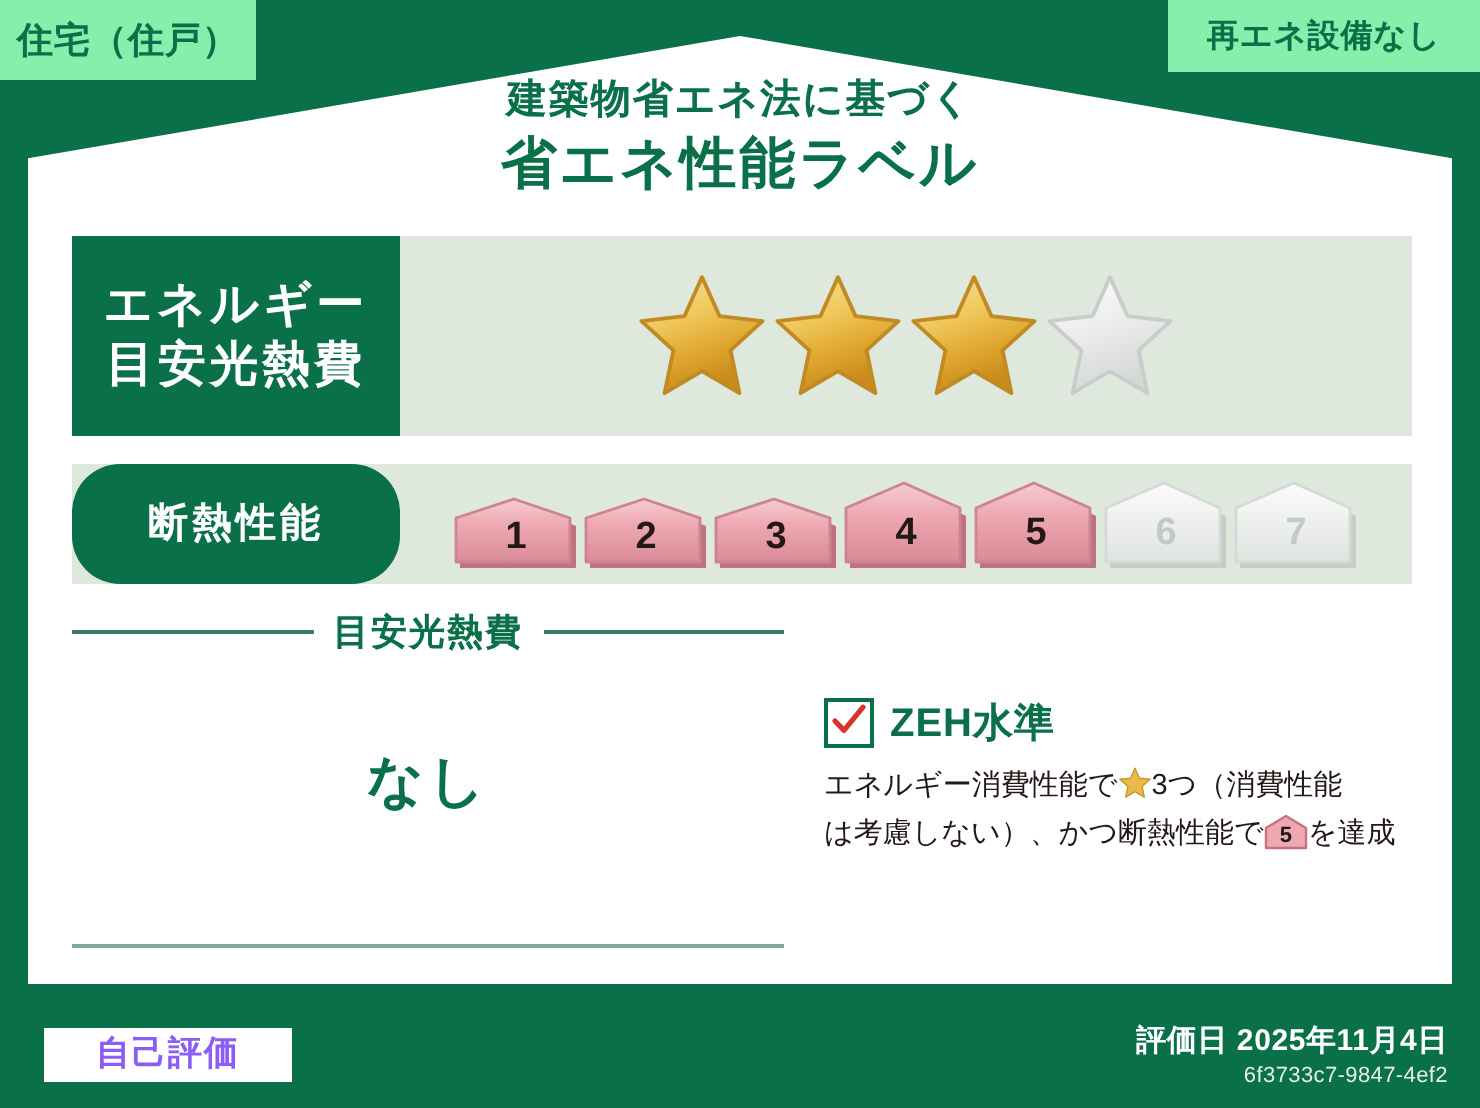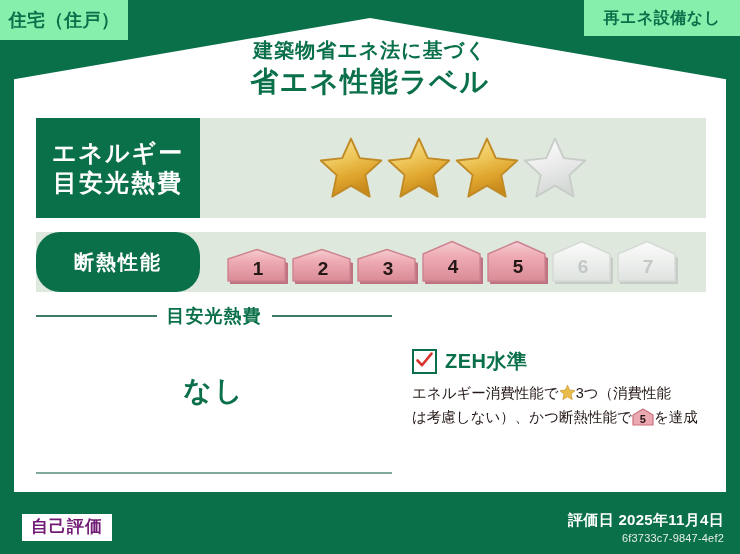--- a/index.html
+++ b/index.html
@@ -101,22 +101,22 @@
   .inline-house svg{display:block;}
   .inline-house .n{
     position:absolute;left:0;right:0;bottom:1px;text-align:center;
     font-size:11px;font-weight:bold;color:#231816;line-height:1;
   }
 
   
   #footer{position:absolute;left:0;right:0;bottom:0;height:60px;color:#ffffff;}
   #footer-left{position:absolute;left:22px;bottom:13px;display:flex;align-items:center;gap:8px;}
   #self-eval-badge{
-    background:#ffffff;color:#701a75;font-weight:bold;font-size:17px;
-    padding:2px 9px;letter-spacing:1px;line-height:1.35;
+    background:#ffffff;color:#8b5cf6;font-weight:bold;font-size:17px;
+    padding:2px 26px;letter-spacing:1px;line-height:1.35;
   }
   #property-name{font-size:13.5px;color:#ffffff;letter-spacing:0px;}
   #footer-right{position:absolute;right:16px;bottom:10px;text-align:right;}
   #eval-date{font-size:15px;color:#ffffff;letter-spacing:.3px;font-weight:bold;}
   #doc-id{font-size:11px;color:#e8efe9;margin-top:2px;letter-spacing:.2px;}
 </style>
 </head>
 <body>
 
 <div id="label-root">

